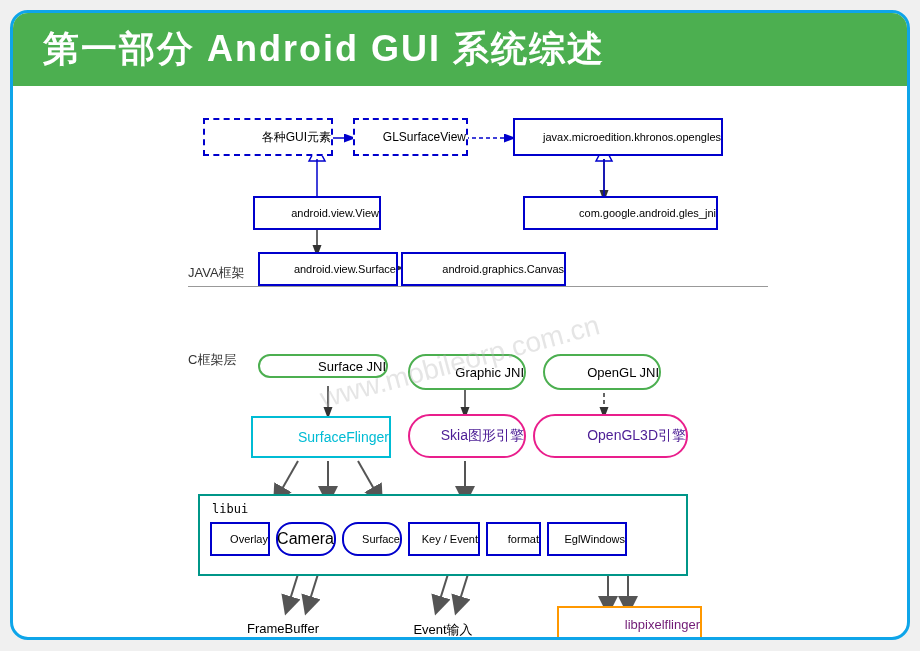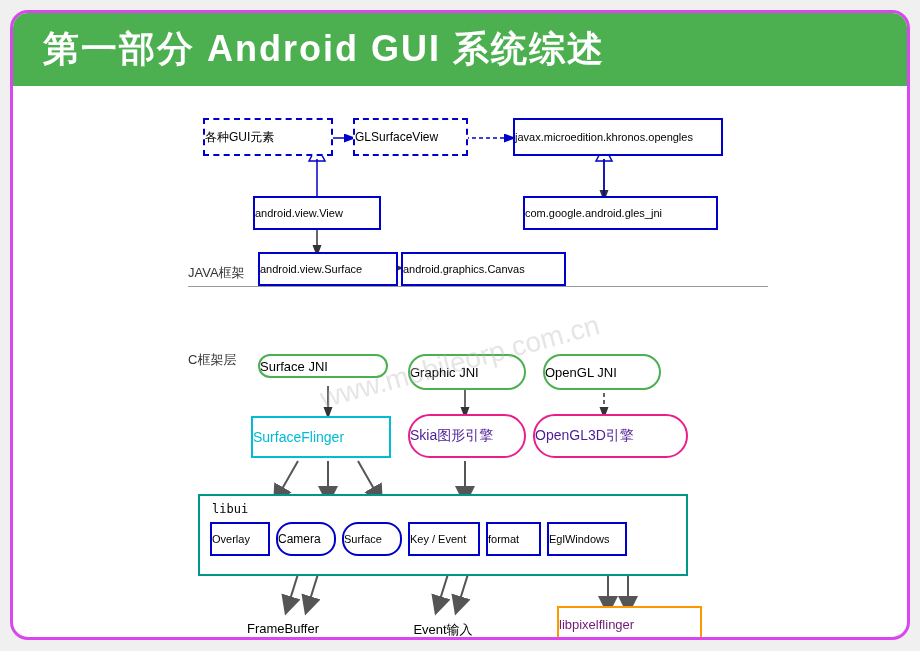--- a/index.html
+++ b/index.html
@@ -9,21 +9,21 @@
       background: #f0f0f0;
       font-family: 'SimHei', 'Microsoft YaHei', Arial, sans-serif;
       overflow: hidden;
     }
     .outer-container {
       width: 900px;
       height: 630px;
       margin: 10px auto;
       background: white;
       border-radius: 18px;
-      border: 3px solid #d946ef;
+      border: 3px solid #0ea5e9;
       overflow: hidden;
     }
     .header {
       background: #4caf50;
       border-radius: 12px 12px 0 0;
       padding: 12px 30px;
       display: flex;
       align-items: center;
     }
     .header-title {
@@ -43,21 +43,21 @@
       width: 100%;
       height: 100%;
     }
 
     
     .box {
       position: absolute;
       border: 2px solid;
       display: flex;
       align-items: center;
-      justify-content: flex-start;
+      justify-content: flex-end;
       font-size: 12px;
       text-align: center;
       background: white;
     }
     .box-blue {
       border-color: #0000cc;
       color: #000;
     }
     .box-blue-dashed {
       border: 2px dashed #0000cc;
@@ -244,21 +244,21 @@
         <span>OpenGL3D引擎</span>
       </div>
 
       <div class="box box-teal" style="left:165px; top:398px; width:490px; height:82px; border-color:#009688; border-width:2px;padding-left:12px;">
         <span style="position:absolute; top:6px; left:12px; font-size:12px; font-family:monospace;">libui</span>
 
         <div style="position:absolute; top:26px; left:10px; display:flex; gap:6px;">
           <div class="box box-blue" style="position:relative; width:60px; height:34px; font-size:11px; left:auto; top:auto;">
             <span>Overlay</span>
           </div>
-          <div class="box box-blue" style="position:relative; width:60px; height:34px; font-size:12px; left:auto; top:auto;border-radius:16px;">
+          <div class="box box-blue" style="position:relative; width:60px; height:34px; font-size:16px; left:auto; top:auto;border-radius:16px;">
             <span>Camera</span>
           </div>
           <div class="box box-blue" style="position:relative; width:60px; height:34px; font-size:11px; left:auto; top:auto;border-radius:16px;">
             <span>Surface</span>
           </div>
           <div class="box box-blue" style="position:relative; width:72px; height:34px; font-size:11px; left:auto; top:auto;">
             <span>Key / Event</span>
           </div>
           <div class="box box-blue" style="position:relative; width:55px; height:34px; font-size:11px; left:auto; top:auto;">
             <span>format</span>

